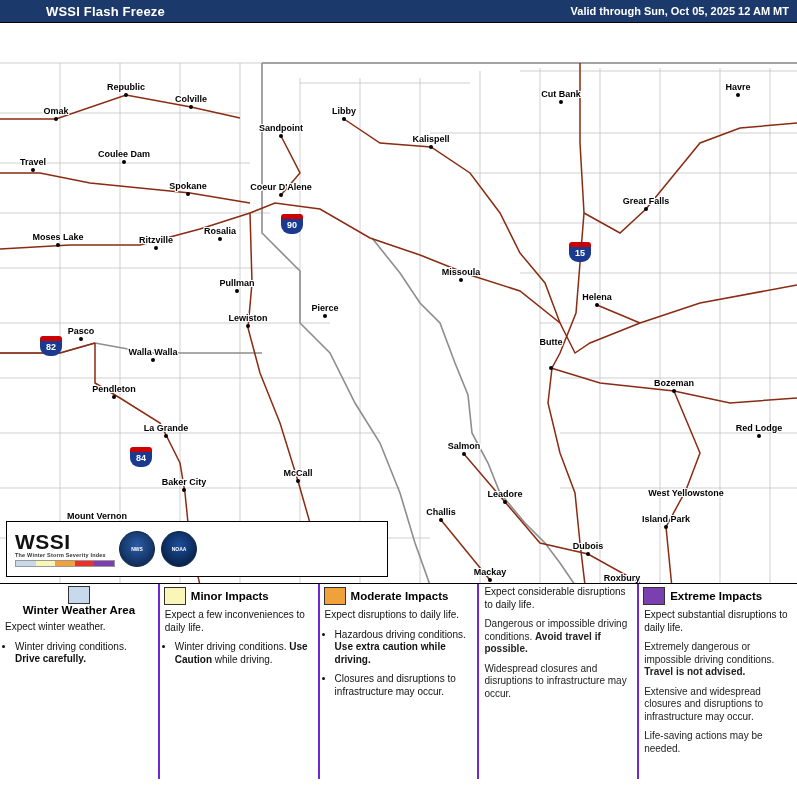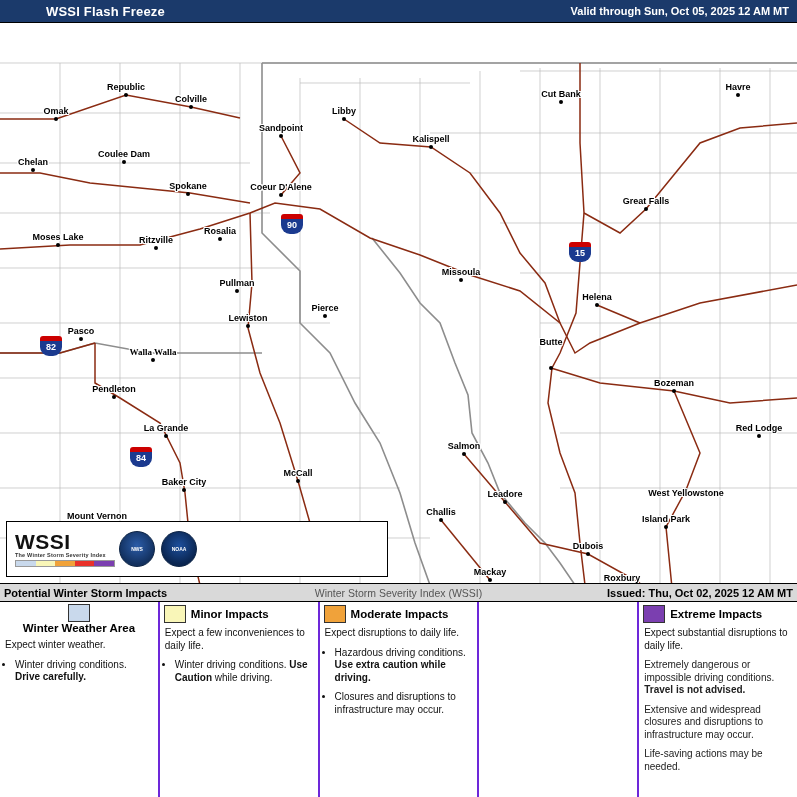--- a/index.html
+++ b/index.html
@@ -285,21 +285,21 @@
         <div class="city-label" style="left: 281px; top: 110px;">Sandpoint</div>
         <div class="city-dot" style="left: 344px; top: 96px;"></div>
         <div class="city-label" style="left: 344px; top: 93px;">Libby</div>
         <div class="city-dot" style="left: 431px; top: 124px;"></div>
         <div class="city-label" style="left: 431px; top: 121px;">Kalispell</div>
         <div class="city-dot" style="left: 561px; top: 79px;"></div>
         <div class="city-label" style="left: 561px; top: 76px;">Cut Bank</div>
         <div class="city-dot" style="left: 738px; top: 72px;"></div>
         <div class="city-label" style="left: 738px; top: 69px;">Havre</div>
         <div class="city-dot" style="left: 33px; top: 147px;"></div>
-        <div class="city-label" style="left: 33px; top: 144px;">Chelan</div>
+        <div class="city-label" style="left: 33px; top: 144px;">Travel</div>
         <div class="city-dot" style="left: 124px; top: 139px;"></div>
         <div class="city-label" style="left: 124px; top: 136px;">Coulee Dam</div>
         <div class="city-dot" style="left: 188px; top: 171px;"></div>
         <div class="city-label" style="left: 188px; top: 168px;">Spokane</div>
         <div class="city-dot" style="left: 281px; top: 172px;"></div>
         <div class="city-label" style="left: 281px; top: 169px;">Coeur D'Alene</div>
         <div class="city-dot" style="left: 646px; top: 186px;"></div>
         <div class="city-label" style="left: 646px; top: 183px;">Great Falls</div>
         <div class="city-dot" style="left: 58px; top: 222px;"></div>
         <div class="city-label" style="left: 58px; top: 219px;">Moses Lake</div>
@@ -313,21 +313,21 @@
         <div class="city-label" style="left: 237px; top: 265px;">Pullman</div>
         <div class="city-dot" style="left: 597px; top: 282px;"></div>
         <div class="city-label" style="left: 597px; top: 279px;">Helena</div>
         <div class="city-dot" style="left: 248px; top: 303px;"></div>
         <div class="city-label" style="left: 248px; top: 300px;">Lewiston</div>
         <div class="city-dot" style="left: 325px; top: 293px;"></div>
         <div class="city-label" style="left: 325px; top: 290px;">Pierce</div>
         <div class="city-dot" style="left: 81px; top: 316px;"></div>
         <div class="city-label" style="left: 81px; top: 313px;">Pasco</div>
         <div class="city-dot" style="left: 153px; top: 337px;"></div>
-        <div class="city-label" style="left: 153px; top: 334px; font-family: Liberation Serif, serif;">Walla Walla</div>
+        <div class="city-label" style="left: 153px; top: 334px;">Walla Walla</div>
         <div class="city-dot" style="left: 551px; top: 345px;"></div>
         <div class="city-label" style="left: 551px; top: 324px;">Butte</div>
         <div class="city-dot" style="left: 674px; top: 368px;"></div>
         <div class="city-label" style="left: 674px; top: 365px;">Bozeman</div>
         <div class="city-dot" style="left: 114px; top: 374px;"></div>
         <div class="city-label" style="left: 114px; top: 371px;">Pendleton</div>
         <div class="city-dot" style="left: 759px; top: 413px;"></div>
         <div class="city-label" style="left: 759px; top: 410px;">Red Lodge</div>
         <div class="city-dot" style="left: 166px; top: 413px;"></div>
         <div class="city-label" style="left: 166px; top: 410px;">La Grande</div>
@@ -384,25 +384,20 @@
             <span style="background: rgb(123, 63, 176);"></span>
           </div>
       </div>
       <div class="logo-seals">
         <div class="seal nws">NWS</div>
         <div class="seal noaa">NOAA</div>
       </div>
     </div>
   </div>
 
-  <div class="impacts-bar">
-    <div class="ib-left">Potential Winter Storm Impacts</div>
-    <div class="ib-center">Winter Storm Severity Index (WSSI)</div>
-    <div class="ib-right">Issued: Thu, Oct 02, 2025 12 AM MT</div>
-  </div>
 
   <div class="legend" id="legend">
       <div class="legend-col col-winter">
         <div class="legend-head">
           <div class="sw" style="background: rgb(201, 217, 236);"></div>
           <div class="lh-text">Winter Weather Area</div>
         </div>
         <div class="legend-body">
           <p>Expect winter weather.</p>
           <ul>
@@ -429,20 +424,25 @@
         </div>
         <div class="legend-body">
           <p>Expect disruptions to daily life.</p>
           <ul>
             <li>Hazardous driving conditions. <span class="bold">Use extra caution while driving.</span></li>
             <li>Closures and disruptions to infrastructure may occur.</li>
           </ul>
         </div>
       </div>
       <div class="legend-col">
+        <div class="legend-body">
+          <p>Expect considerable disruptions to daily life.</p>
+          <p class="muted">Dangerous or impossible driving conditions. <span class="bold">Avoid travel if possible.</span></p>
+          <p class="muted">Widespread closures and disruptions to infrastructure may occur.</p>
+        </div>
       </div>
       <div class="legend-col">
         <div class="legend-head">
           <div class="sw" style="background: rgb(123, 63, 176);"></div>
           <div class="lh-text">Extreme Impacts</div>
         </div>
         <div class="legend-body">
           <p>Expect substantial disruptions to daily life.</p>
           <p class="muted">Extremely dangerous or impossible driving conditions. <span class="bold">Travel is not advised.</span></p>
           <p class="muted">Extensive and widespread closures and disruptions to infrastructure may occur.</p>

